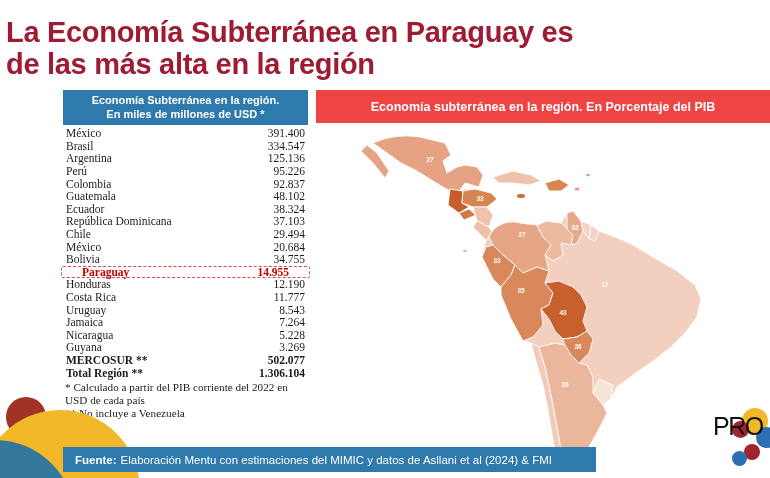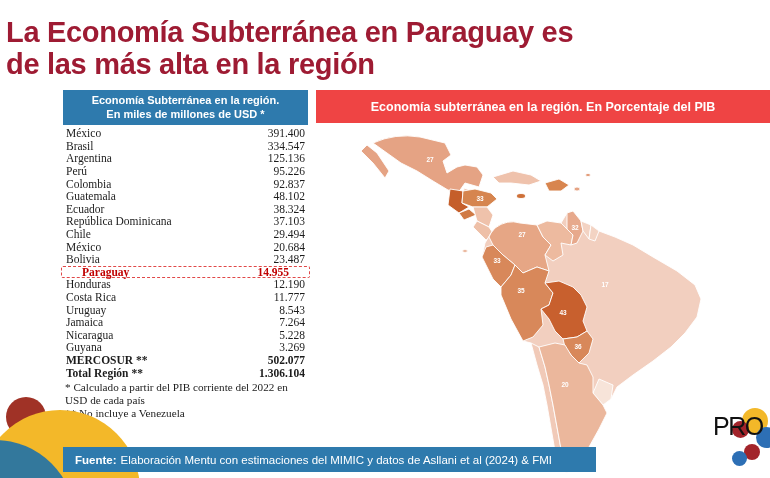--- a/index.html
+++ b/index.html
@@ -91,21 +91,21 @@
         <div class="trow">
           <span>Chile</span>
           <span>29.494</span>
         </div>
         <div class="trow">
           <span>México</span>
           <span>20.684</span>
         </div>
         <div class="trow">
           <span>Bolivia</span>
-          <span>23.487</span>
+          <span>34.755</span>
         </div>
         <div class="trow highlight">
           <span>Paraguay</span>
           <span>14.955</span>
         </div>
         <div class="trow">
           <span>Honduras</span>
           <span>12.190</span>
         </div>
         <div class="trow">

